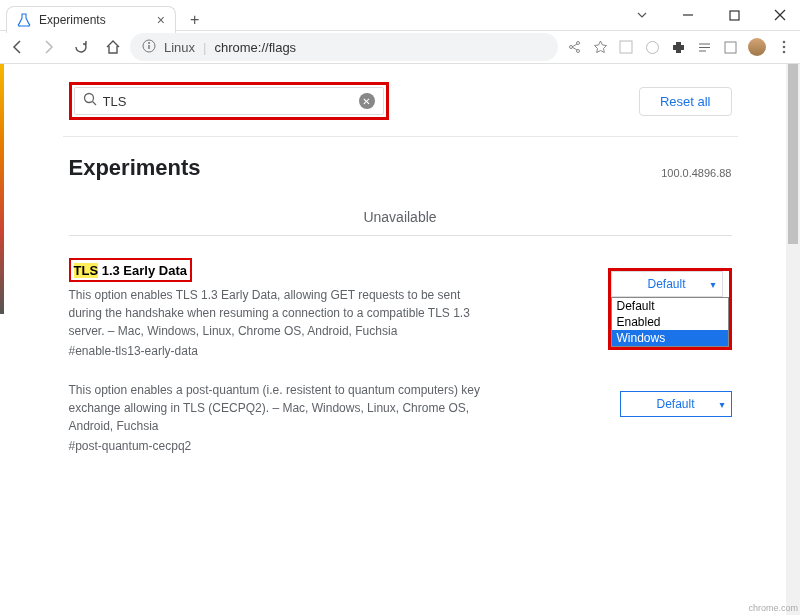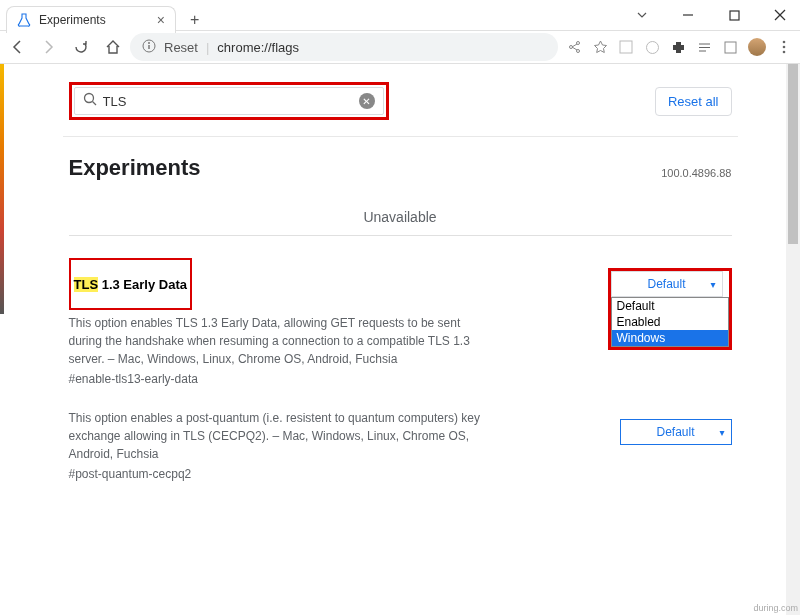--- a/index.html
+++ b/index.html
@@ -25,31 +25,31 @@
     .avatar { width: 18px; height: 18px; border-radius: 50%; background: linear-gradient(#d4a574, #a0784a); }
     
     .content-wrap { height: calc(615px - 64px); overflow-y: auto; position: relative; }
     .content { max-width: 675px; margin: 0 auto; padding: 18px 0 40px; }
     
     .topbar { display: flex; align-items: center; gap: 12px; padding: 0 6px 16px; border-bottom: 1px solid #e8e8e8; }
     .search-wrap { border: 3px solid #d90000; padding: 2px; }
     .search-box { display: flex; align-items: center; border: 1px solid #dadce0; border-radius: 2px; width: 310px; height: 28px; padding: 0 8px; gap: 6px; background: #fff; }
     .search-input { border: none; outline: none; flex: 1; font-size: 13px; color: #333; }
     .clear-btn { width: 16px; height: 16px; border-radius: 50%; background: #888; color: #fff; display: flex; align-items: center; justify-content: center; font-size: 10px; cursor: pointer; }
-    .reset-btn { margin-left: auto; border: 1px solid #dadce0; background: #fff; color: #1a73e8; font-size: 13px; padding: 6px 12px; border-radius: 4px; cursor: pointer; }
+    .reset-btn { margin-left: auto; border: 1px solid #dadce0; background: #fff; color: #1a73e8; font-size: 13px; padding: 6px 20px; border-radius: 4px; cursor: pointer; }
     
     .page-title { font-size: 22px; color: #202124; margin: 18px 6px 4px; }
     .version { float: right; font-size: 11px; color: #666; margin-top: -18px; margin-right: 6px; }
     
     .tabs { display: flex; margin: 18px 6px 0; border-bottom: 1px solid #e0e0e0; }
     .tab-item { flex: 1; text-align: center; padding: 10px; font-size: 14px; color: #5f6368; cursor: pointer; }
     .tab-item.active { color: #1a73e8; border-bottom: 2px solid #1a73e8; margin-bottom: -1px; }
     
     .flag { margin: 22px 6px; position: relative; }
-    .flag-title-wrap { display: inline-block; border: 2px solid #d90000; padding: 15px 3px; margin-bottom: 4px; }
+    .flag-title-wrap { display: inline-block; border: 2px solid #d90000; padding: 1px 3px; margin-bottom: 4px; }
     .flag-title { font-size: 13px; font-weight: bold; color: #000; }
     .hl { background: #ffee58; }
     .flag-desc { font-size: 12px; color: #5f6368; line-height: 1.5; max-width: 420px; }
     .flag-hash { font-size: 12px; color: #5f6368; margin-top: 4px; display: inline-block; }
     
     .flag-select-wrap { position: absolute; right: 0; top: 10px; }
     .select-box-red { border: 3px solid #d90000; padding: 0; }
     .select-box { width: 112px; height: 26px; border: 1px solid #dadce0; display: flex; align-items: center; justify-content: center; font-size: 12px; color: #1a73e8; cursor: pointer; position: relative; background: #fff; }
     .select-box .chev { position: absolute; right: 6px; color: #1a73e8; font-size: 10px; }
     .dropdown { border: 1px solid #888; background: #fff; width: 118px; font-size: 12px; }
@@ -122,21 +122,21 @@
           <path d="M2 8l6-6 6 6M4 7v7h8V7" stroke="#555" stroke-width="1.4" fill="none"></path>
         </svg>
       </div>
   </div>
   <div class="addr-bar">
     <span><svg width="14" height="14" viewBox="0 0 14 14">
           <circle cx="7" cy="7" r="6" stroke="#777" fill="none"></circle>
           <circle cx="7" cy="4" r="1" fill="#777"></circle>
           <line x1="7" y1="6" x2="7" y2="10" stroke="#777" stroke-width="1.5"></line>
         </svg></span>
-    <span>Reset</span>
+    <span>Linux</span>
     <span class="addr-sep">|</span>
     <span class="addr-text">chrome://flags</span>
   </div>
   <div class="toolbar-right">
     <span class="ti">
         <svg width="15" height="15" viewBox="0 0 15 15">
           <path d="M10 4L5 7l5 3M5 7h0" stroke="#888" fill="none"></path>
           <circle cx="11" cy="3" r="1.5" stroke="#888" fill="none"></circle>
           <circle cx="4" cy="7" r="1.5" stroke="#888" fill="none"></circle>
           <circle cx="11" cy="11" r="1.5" stroke="#888" fill="none"></circle>
@@ -239,14 +239,14 @@
       <a class="flag-hash">#post-quantum-cecpq2</a>
       <div class="flag-select-wrap">
         <div class="select-box" style="border-color:#1a73e8">
           <span>Default</span>
           <span class="chev">▾</span>
         </div>
       </div>
     </div>
 
   </div>
-  <div class="watermark">during.com</div>
+  <div class="watermark">chrome.com</div>
 </div>
 
 </body></html>

